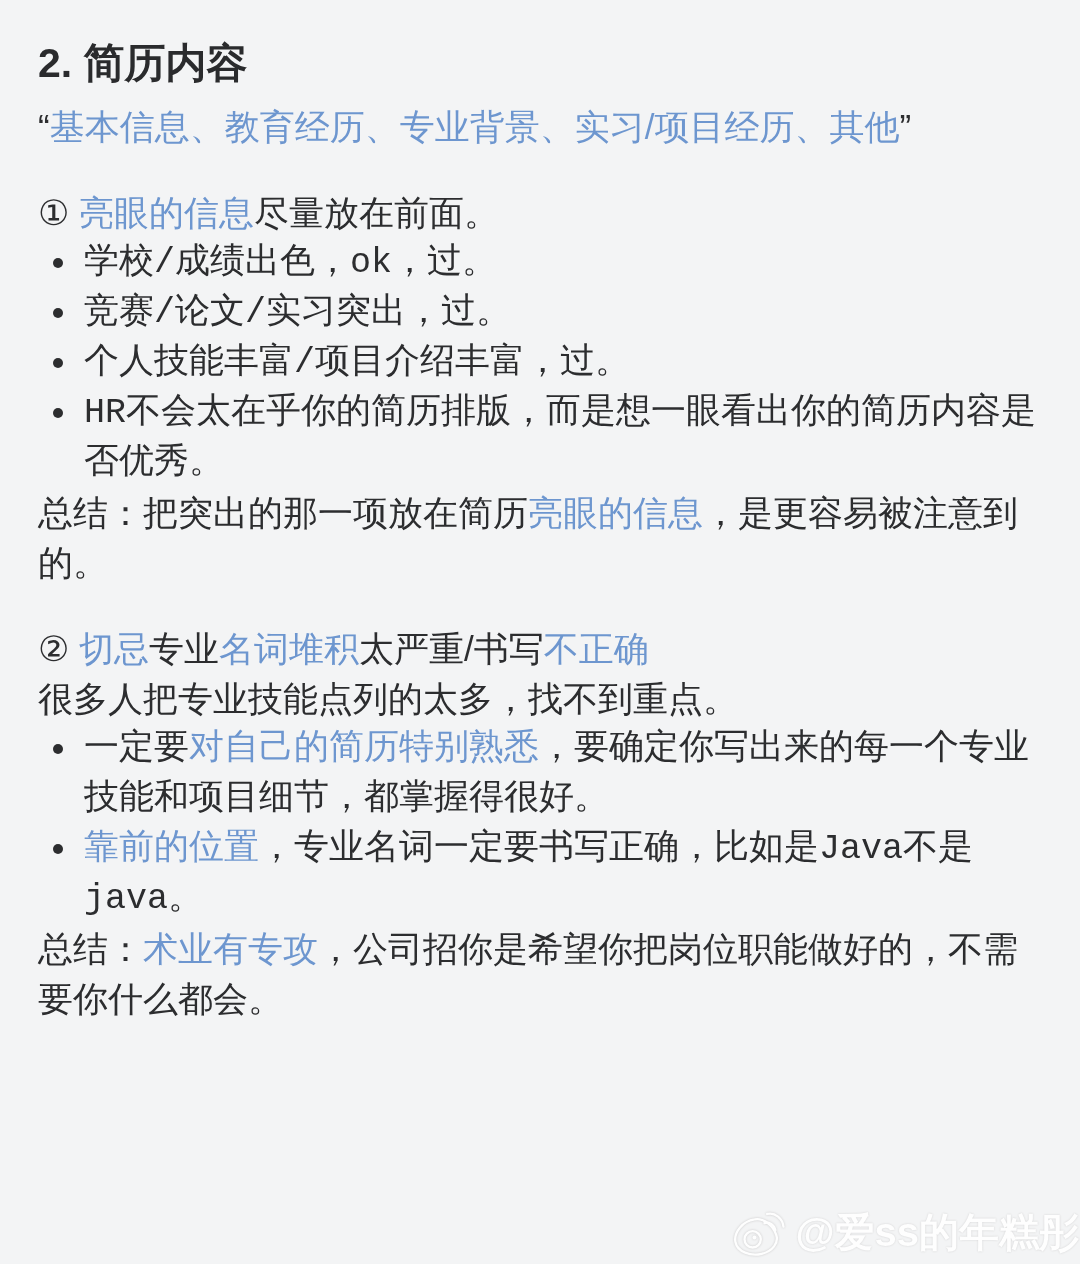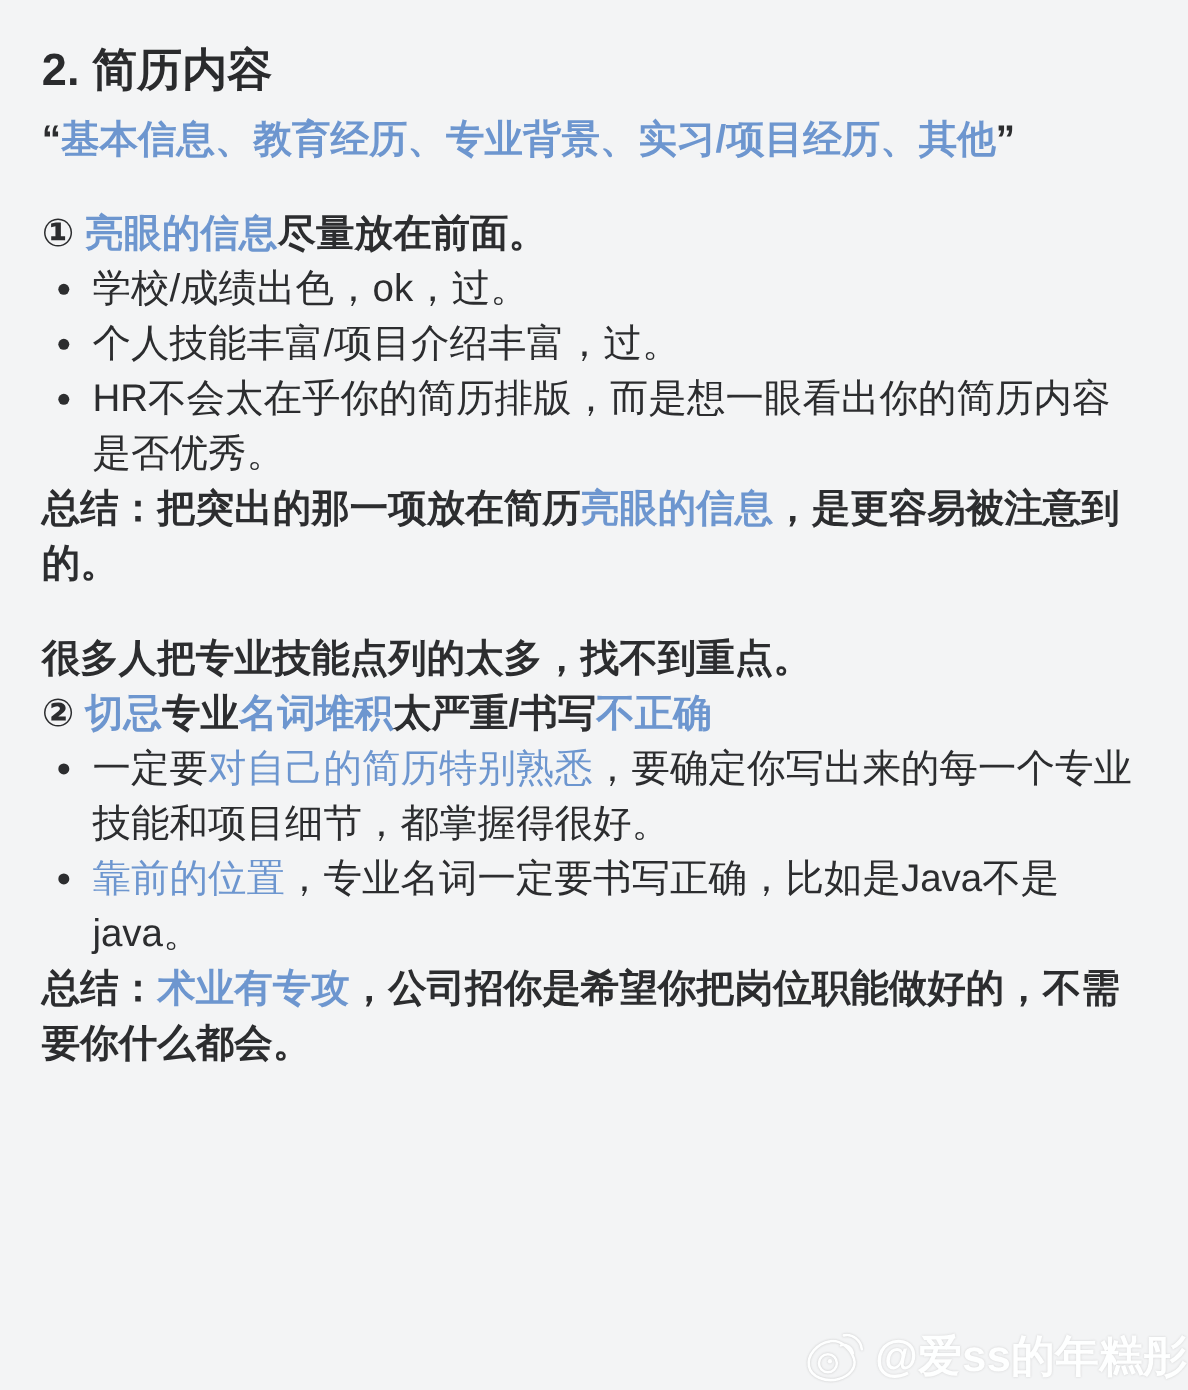--- a/index.html
+++ b/index.html
@@ -21,31 +21,32 @@
     line-height: 50px;
     font-weight: 500;
   }
   h1.title {
     font-size: 41px;
     line-height: 58px;
     margin: 0 0 10px 0;
     font-weight: 700;
     color: #2a2b2d;
   }
-  p { margin: 0; font-weight: bold; }
+  p { margin: 0; }
   .lnk { color: #6d96cf; }
   .section { margin-top: 36px; }
   ul.bullets {
     list-style: none;
     margin: 0;
     padding: 0;
   }
   ul.bullets li {
     position: relative;
     padding-left: 46px;
+    font-family: Liberation Mono, monospace;
   }
   .dot {
     position: absolute;
     left: 15px;
     top: 20px;
     width: 10px;
     height: 10px;
     border-radius: 50%;
     background: #2c2d2f;
   }
@@ -81,33 +82,37 @@
 
   <div class="section">
     <p><span>① </span><span class="lnk">亮眼的信息</span><span>尽量放在前面。</span></p>
     <ul class="bullets">
       <li>
         <span class="dot"></span>
         <span><span>学校/成绩出色，ok，过。</span></span>
       </li>
       <li>
         <span class="dot"></span>
+        <span><span>竞赛/论文/实习突出，过。</span></span>
+      </li>
+      <li>
+        <span class="dot"></span>
         <span><span>个人技能丰富/项目介绍丰富，过。</span></span>
       </li>
       <li>
         <span class="dot"></span>
         <span><span>HR不会太在乎你的简历排版，而是想一眼看出你的简历内容是否优秀。</span></span>
       </li>
     </ul>
     <p><span>总结：把突出的那一项放在简历</span><span class="lnk">亮眼的信息</span><span>，是更容易被注意到的。</span></p>
   </div>
 
   <div class="section">
+    <p><span>② </span><span class="lnk">切忌</span><span>专业</span><span class="lnk">名词堆积</span><span>太严重/书写</span><span class="lnk">不正确</span></p>
     <p>很多人把专业技能点列的太多，找不到重点。</p>
-    <p><span>② </span><span class="lnk">切忌</span><span>专业</span><span class="lnk">名词堆积</span><span>太严重/书写</span><span class="lnk">不正确</span></p>
     <ul class="bullets">
       <li>
         <span class="dot"></span>
         <span><span>一定要</span><span class="lnk">对自己的简历特别熟悉</span><span>，要确定你写出来的每一个专业技能和项目细节，都掌握得很好。</span></span>
       </li>
       <li>
         <span class="dot"></span>
         <span><span class="lnk">靠前的位置</span><span>，专业名词一定要书写正确，比如是Java不是java。</span></span>
       </li>
     </ul>

